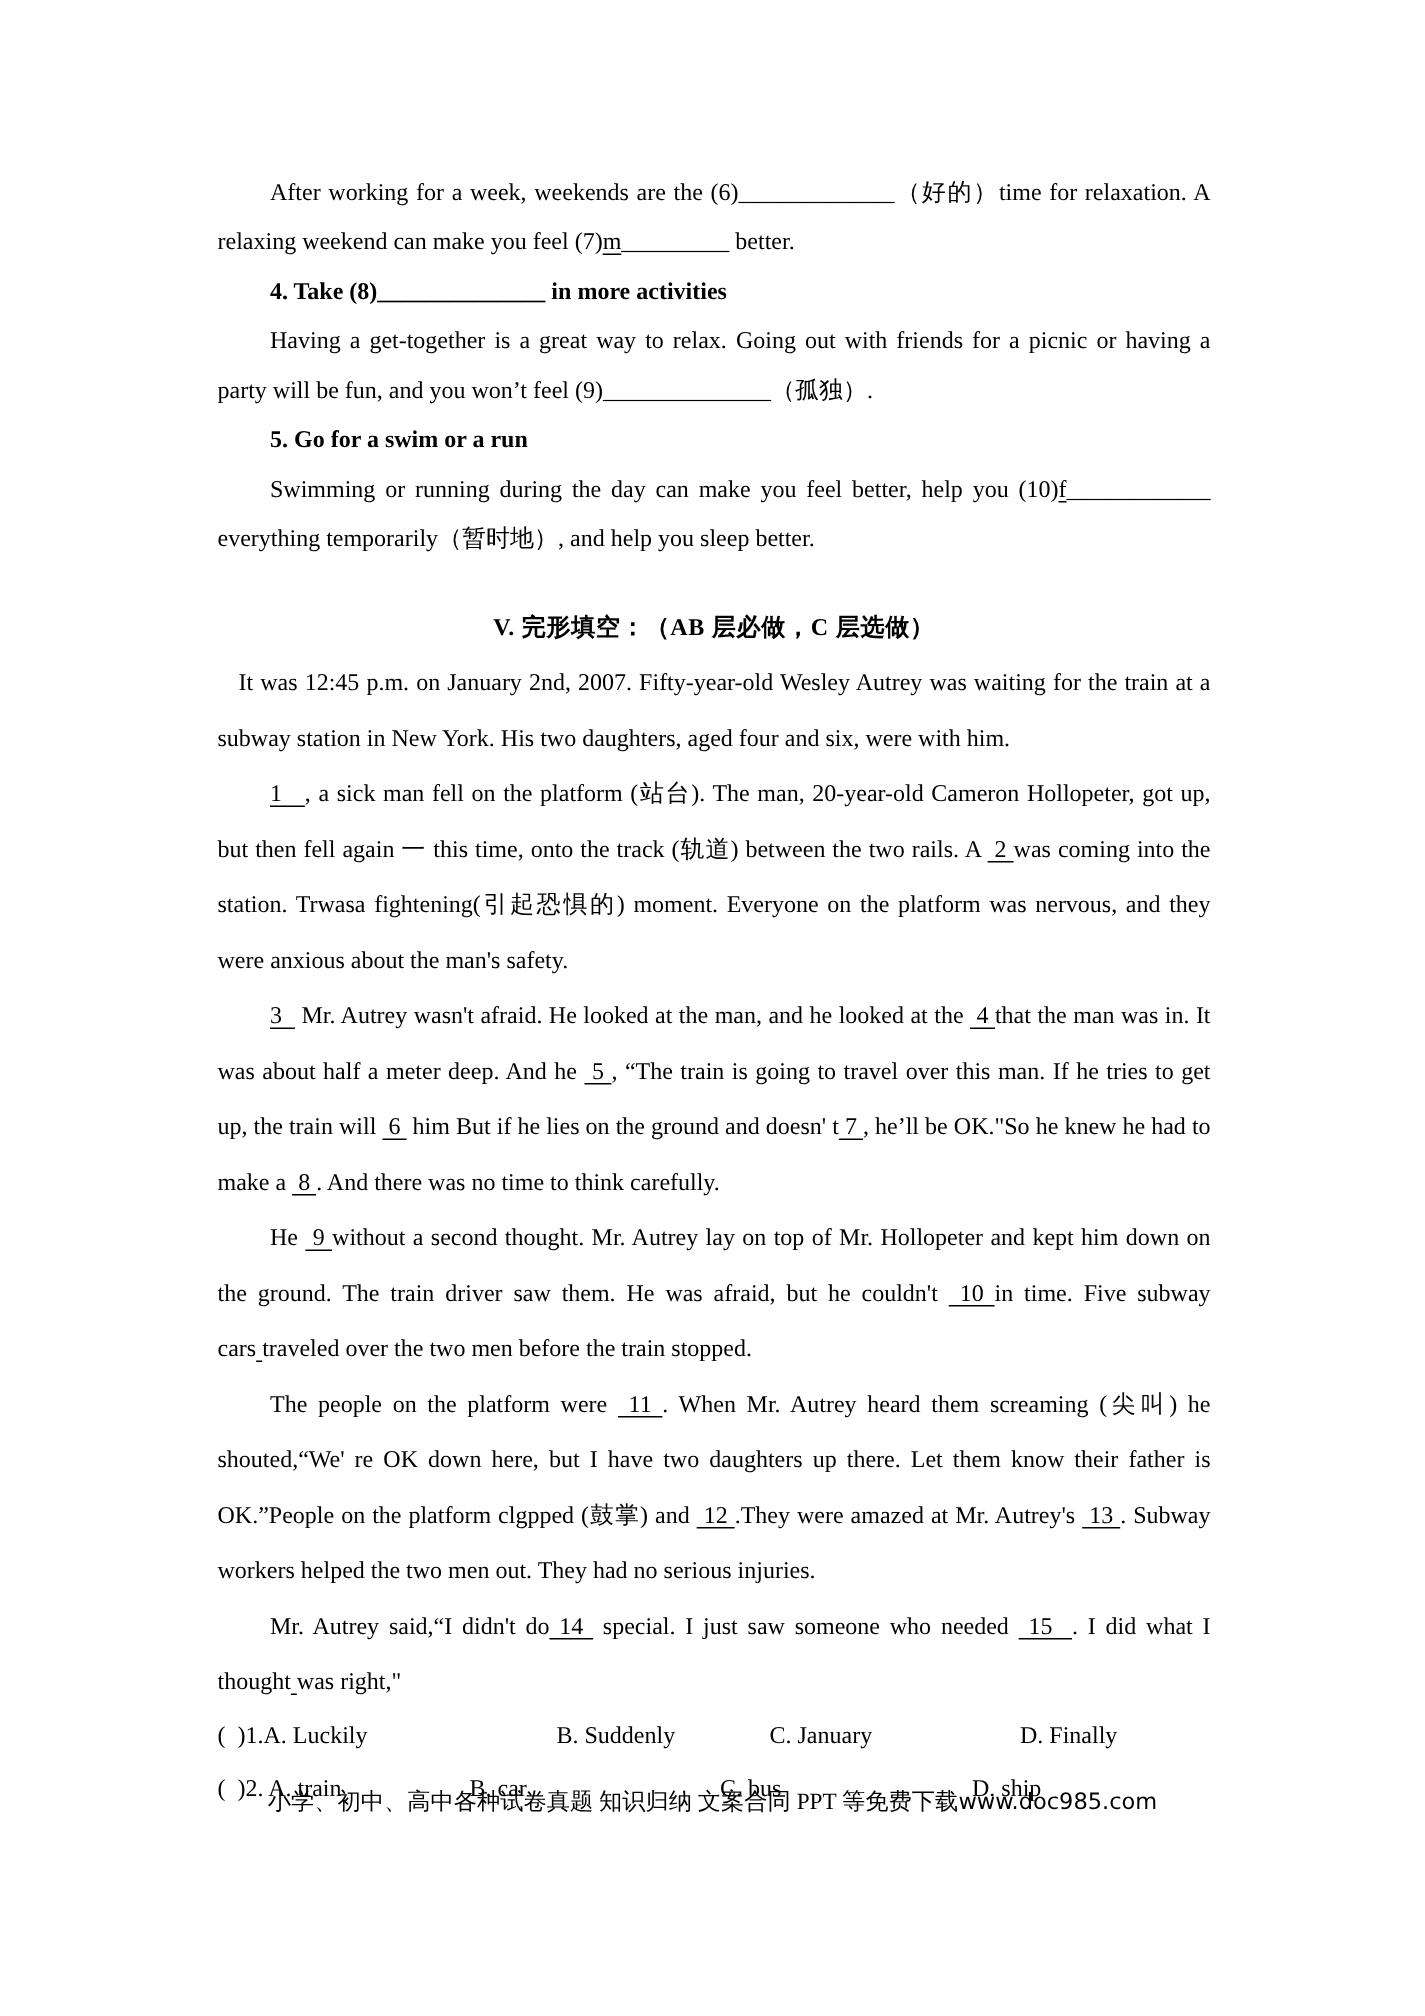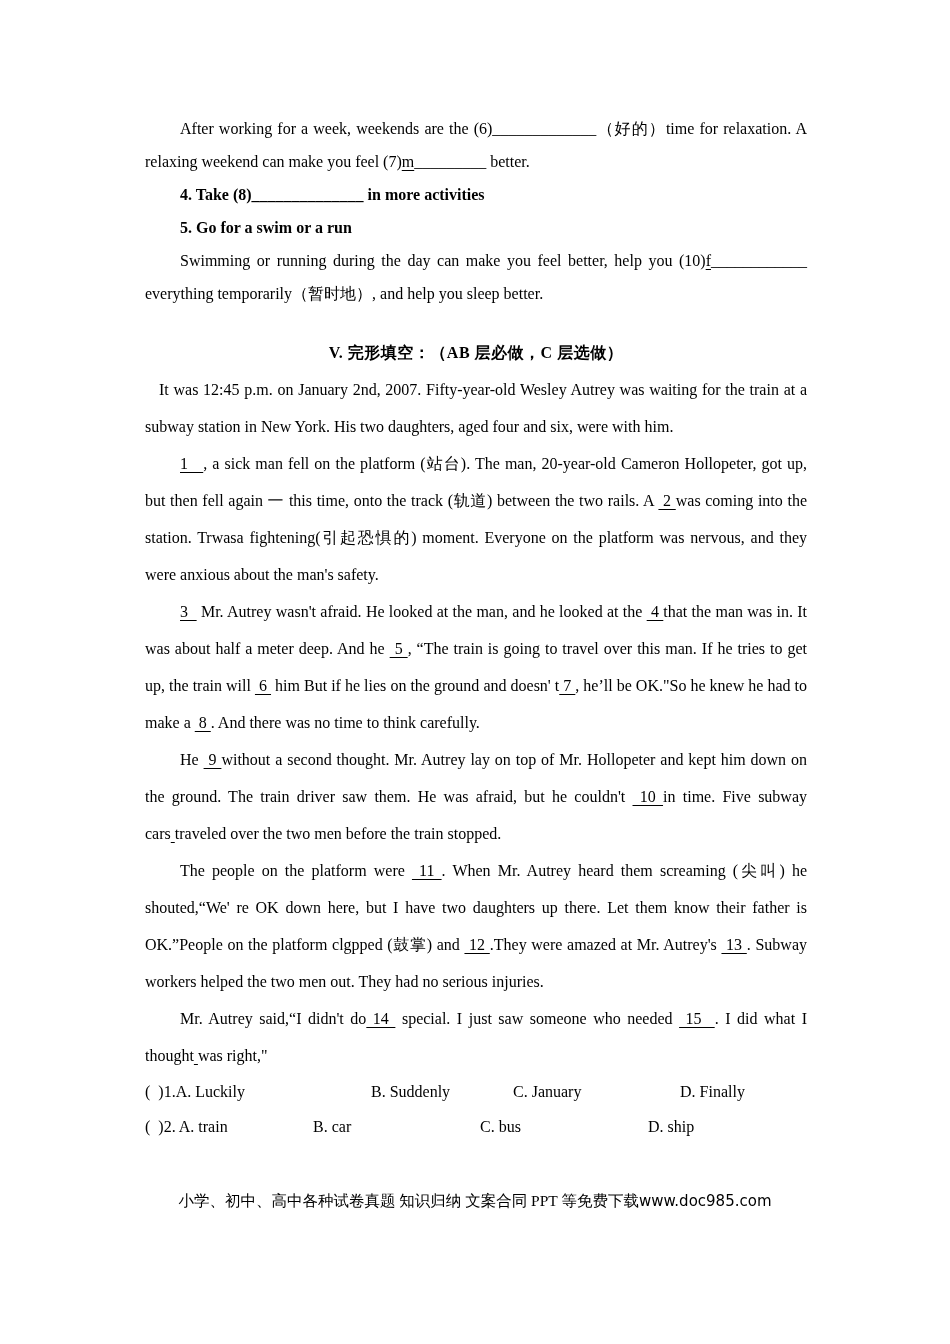--- a/index.html
+++ b/index.html
@@ -72,20 +72,21 @@
     cursor: pointer;
   }
 </style>
 </head>
 <body>
 
 <div class="doc-page">
   <div class="doc-body">
       <p class="para indent-lg"><span>After working for a week, weekends are the (6)</span><span>_____________</span><span>（好的）time for relaxation. A relaxing weekend can make you feel (7)</span><span class="blank">m</span><span>_________ better.</span></p>
       <p class="para heading indent-lg"><span>4. Take (8)</span><span>______________</span><span> in more activities</span></p>
+      <p class="para indent-lg"><span>Having a get-together is a great way to relax. Going out with friends for a picnic or having a party will be fun, and you won’t feel (9)</span><span>______________</span><span>（孤独）.</span></p>
       <p class="para heading indent-lg"><span>5. Go for a swim or a run</span></p>
       <p class="para indent-lg"><span>Swimming or running during the day can make you feel better, help you (10)</span><span class="blank">f</span><span>____________ everything temporarily（暂时地）, and help you sleep better.</span></p>
       <div class="gap"></div>
       <p class="para section-heading"><span>V. 完形填空：（AB 层必做，C 层选做）</span></p>
       <p class="para indent-sm"><span>It was 12:45 p.m. on January 2nd, 2007. Fifty-year-old Wesley Autrey was waiting for the train at a subway station in New York. His two daughters, aged four and six, were with him.</span></p>
       <p class="para indent-lg"><span class="blank">1&nbsp;&nbsp;&nbsp;</span><span>, a sick man fell on the platform (站台). The man, 20-year-old Cameron Hollopeter, got up, but then fell again 一 this time, onto the track (轨道) between the two rails. A </span><span class="blank">&nbsp;2&nbsp;</span><span>was coming into the station. Trwasa fightening(引起恐惧的) moment. Everyone on the platform was nervous, and they were anxious about the man's safety.</span></p>
       <p class="para indent-lg"><span class="blank">3&nbsp;&nbsp;</span><span> Mr. Autrey wasn't afraid. He looked at the man, and he looked at the </span><span class="blank">&nbsp;4&nbsp;</span><span>that the man was in. It was about half a meter deep. And he </span><span class="blank">&nbsp;5&nbsp;</span><span>, “The train is going to travel over this man. If he tries to get up, the train will </span><span class="blank">&nbsp;6&nbsp;</span><span> him But if he lies on the ground and doesn' t</span><span class="blank">&nbsp;7&nbsp;</span><span>, he’ll be OK."So he knew he had to make a </span><span class="blank">&nbsp;8&nbsp;</span><span>. And there was no time to think carefully.</span></p>
       <p class="para indent-lg"><span>He </span><span class="blank">&nbsp;9&nbsp;</span><span>without a second thought. Mr. Autrey lay on top of Mr. Hollopeter and kept him down on the ground. The train driver saw them. He was afraid, but he couldn't </span><span class="blank">&nbsp;10&nbsp;</span><span>in time. Five subway cars</span><span class="blank">&nbsp;</span><span>traveled over the two men before the train stopped.</span></p>
       <p class="para indent-lg"><span>The people on the platform were </span><span class="blank">&nbsp;11&nbsp;</span><span>. When Mr. Autrey heard them screaming (尖叫) he shouted,“We' re OK down here, but I have two daughters up there. Let them know their father is OK.”People on the platform clgpped (鼓掌) and </span><span class="blank">&nbsp;12&nbsp;</span><span>.They were amazed at Mr. Autrey's </span><span class="blank">&nbsp;13&nbsp;</span><span>. Subway workers helped the two men out. They had no serious injuries.</span></p>
       <p class="para indent-lg"><span>Mr. Autrey said,“I didn't do</span><span class="blank">&nbsp;14&nbsp;</span><span> special. I just saw someone who needed </span><span class="blank">&nbsp;15&nbsp;&nbsp;</span><span>. I did what I thought</span><span class="blank">&nbsp;</span><span>was right,"</span></p>

